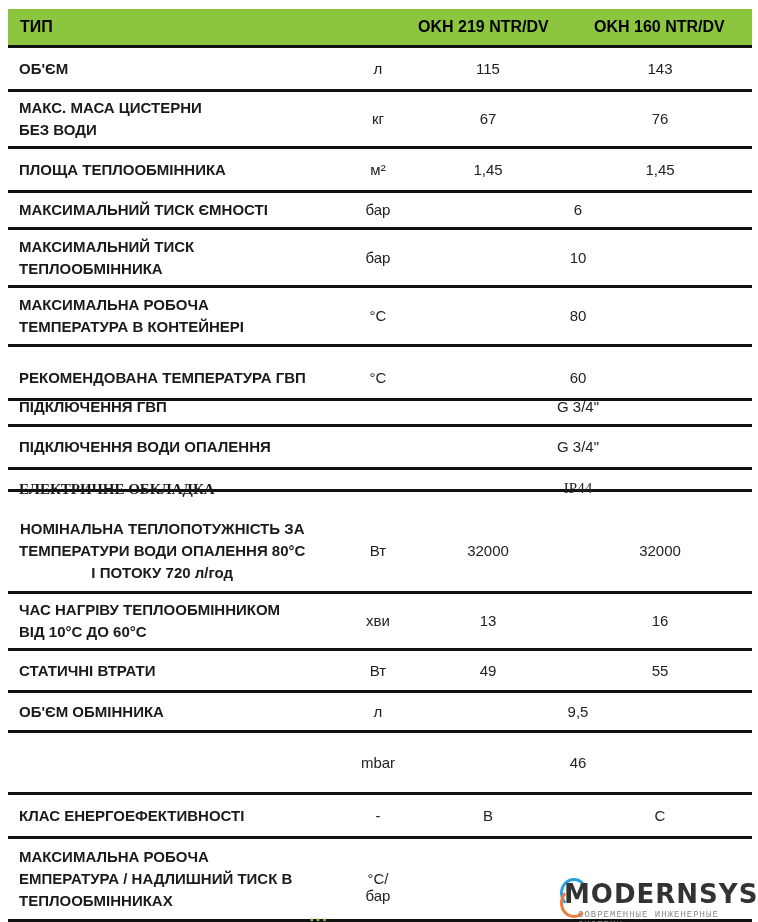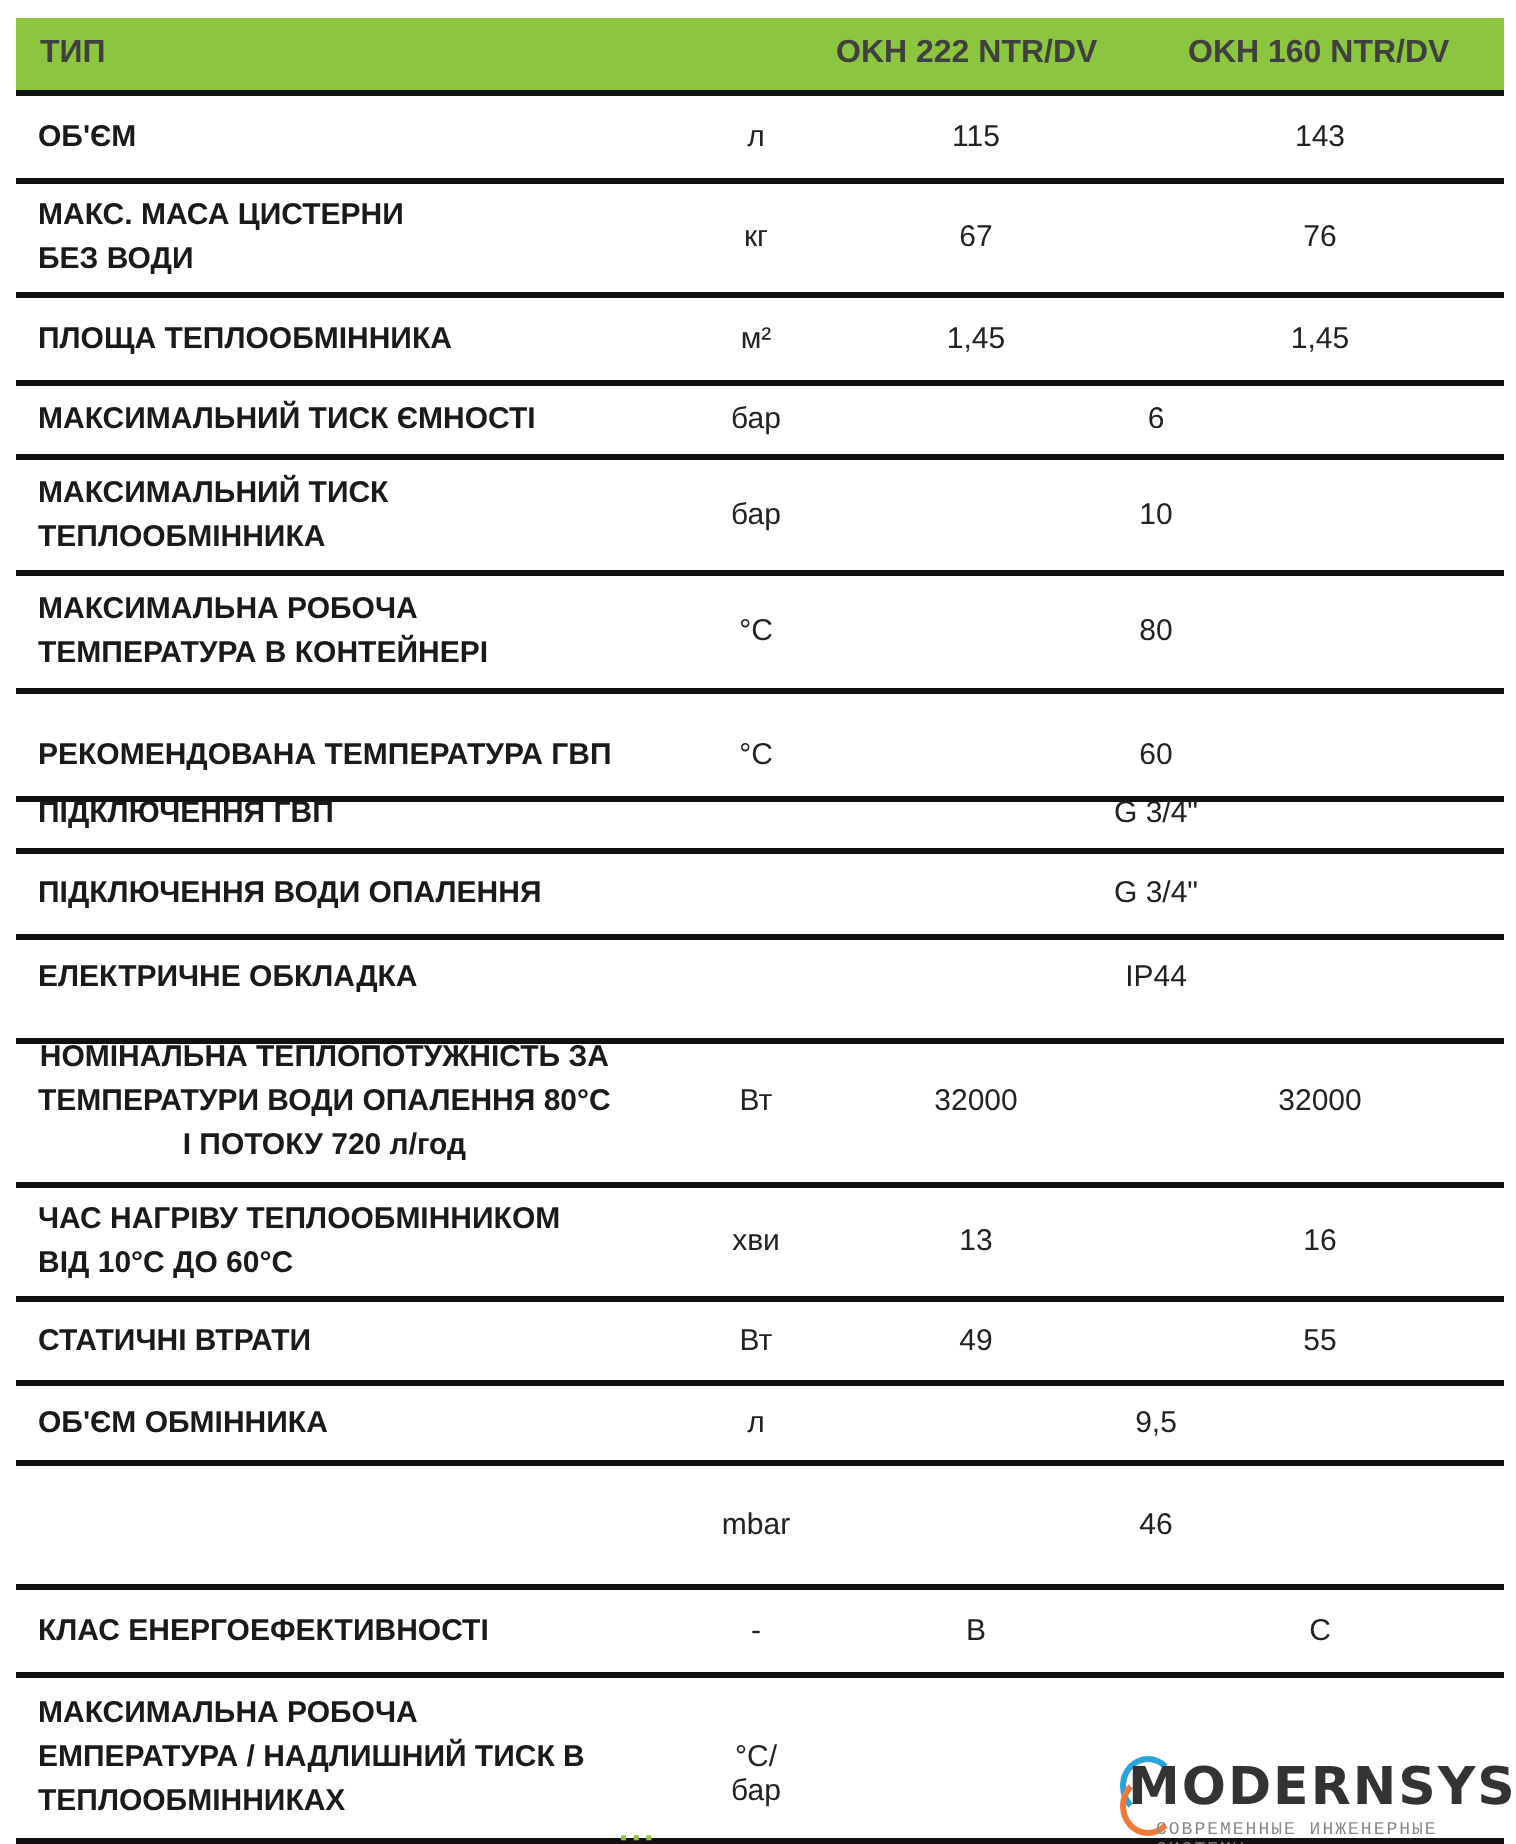--- a/index.html
+++ b/index.html
@@ -1,20 +1,20 @@
 <!DOCTYPE html>
 <html><head>
 <meta charset="utf-8">
 <style>
   html, body { margin:0; padding:0; background:#ffffff; }
   body { width:758px; height:922px; position:relative; overflow:hidden;
          font-family:"Liberation Sans", sans-serif; color:#1a1a1a; }
   .header { position:absolute; left:8px; top:9px; width:744px; height:39px;
             background:#8cc63f; border-bottom:3px solid #111; box-sizing:border-box; }
-  .header span { position:absolute; top:9px; color:#404040; font-weight:bold; font-size:16px; }
+  .header span { position:absolute; top:9px; color:#000000; font-weight:bold; font-size:16px; }
   .h-type { left:12px; }
   .h-m1 { left:410px; }
   .h-m2 { left:586px; }
   .row { position:absolute; left:8px; width:744px; border-bottom:3px solid #111; box-sizing:border-box; }
   .row .name { position:absolute; left:11px; font-weight:bold; font-size:15px; line-height:22px; color:#1a1a1a; }
   .row .unit { position:absolute; left:350px; width:40px; text-align:center; font-size:15px; color:#222; }
   .row .v1 { position:absolute; left:440px; width:80px; text-align:center; font-size:15px; color:#222; }
   .row .v2 { position:absolute; left:612px; width:80px; text-align:center; font-size:15px; color:#222; }
   .row .vs { position:absolute; left:520px; width:100px; text-align:center; font-size:15px; color:#222; }
   .logo { position:absolute; left:560px; top:876px; width:198px; height:46px; }
@@ -26,21 +26,21 @@
              border-radius:50%; border-right-color:transparent; border-bottom-color:transparent; box-sizing:border-box; }
   .arc-bot { position:absolute; left:0px; top:12px; width:28px; height:30px; border:3px solid #ee7b3a;
              border-radius:50%; border-right-color:transparent; border-top-color:transparent; box-sizing:border-box; }
   .green-marks { position:absolute; left:310px; top:914px; font-size:10px; color:#8cc63f; font-weight:bold; }
 </style>
 </head>
 <body>
 
 <div class="header">
   <span class="h-type">ТИП</span>
-  <span class="h-m1">OKH 222 NTR/DV</span>
+  <span class="h-m1">OKH 219 NTR/DV</span>
   <span class="h-m2">OKH 160 NTR/DV</span>
 </div>
 
 <div id="rows">
     <div class="row" style="top: 48px; height: 44px;">
       <div class="name" style="top: 10px; white-space: pre-line;">ОБ'ЄМ</div>
       <div class="unit" style="top: 12px;">л</div>
       <div class="v1" style="top: 12px;">115</div>
       <div class="v2" style="top: 12px;">143</div>
     </div>
@@ -80,21 +80,21 @@
       <div class="vs" style="top: 11px;">60</div>
     </div>
     <div class="row" style="top: 390px; height: 37px;">
       <div class="name" style="top: 6px; white-space: pre-line; text-align: right;">ПІДКЛЮЧЕННЯ ГВП</div>
       <div class="vs" style="top: 8px;">G 3/4"</div>
     </div>
     <div class="row" style="top: 427px; height: 43px;">
       <div class="name" style="top: 9px; white-space: pre-line;">ПІДКЛЮЧЕННЯ ВОДИ ОПАЛЕННЯ</div>
       <div class="vs" style="top: 11px;">G 3/4"</div>
     </div>
-    <div class="row" style="top: 470px; height: 52px;">
+    <div class="row" style="top: 470px; height: 22px; font-family: Liberation Serif, serif;">
       <div class="name" style="top: 8px; white-space: pre-line;">ЕЛЕКТРИЧНЕ ОБКЛАДКА</div>
       <div class="vs" style="top: 10px;">IP44</div>
     </div>
     <div class="row" style="top: 510px; height: 84px;">
       <div class="name" style="top: 8px; white-space: pre-line; text-align: center;">НОМІНАЛЬНА ТЕПЛОПОТУЖНІСТЬ ЗА
 ТЕМПЕРАТУРИ ВОДИ ОПАЛЕННЯ 80°C
 І ПОТОКУ 720 л/год</div>
       <div class="unit" style="top: 32px;">Вт</div>
       <div class="v1" style="top: 32px;">32000</div>
       <div class="v2" style="top: 32px;">32000</div>

